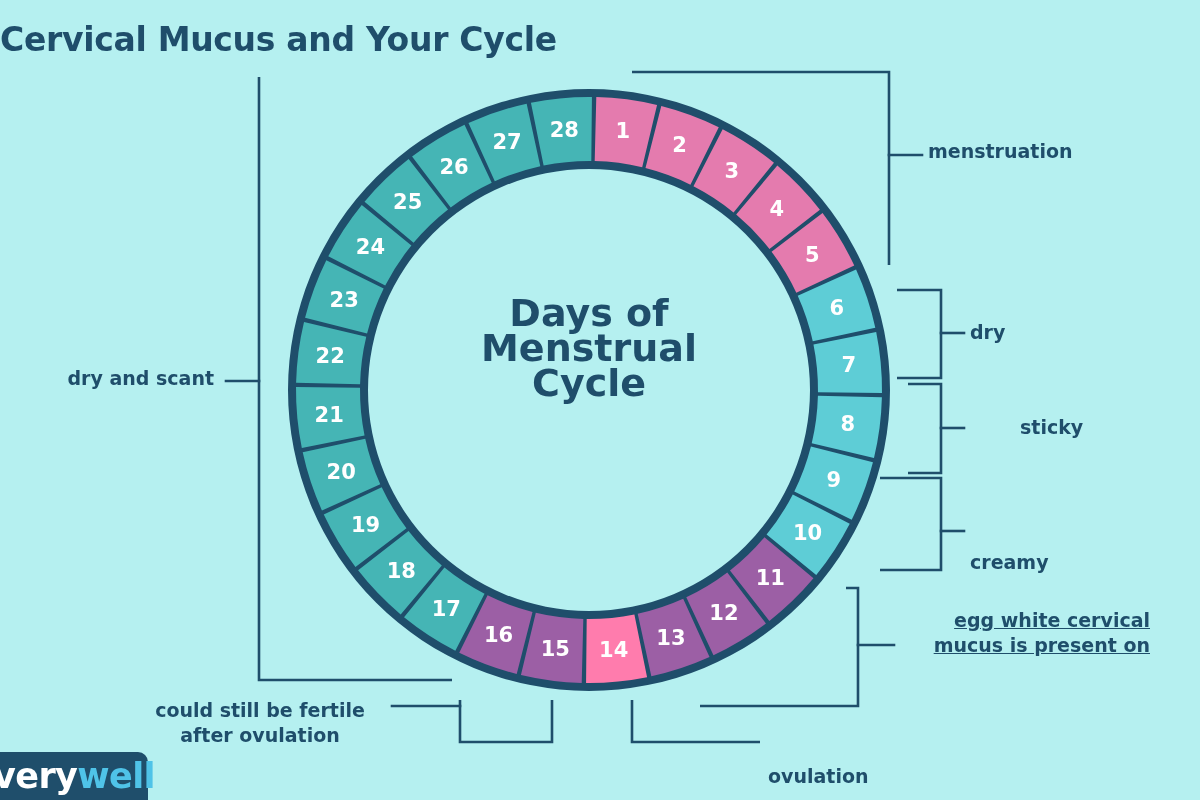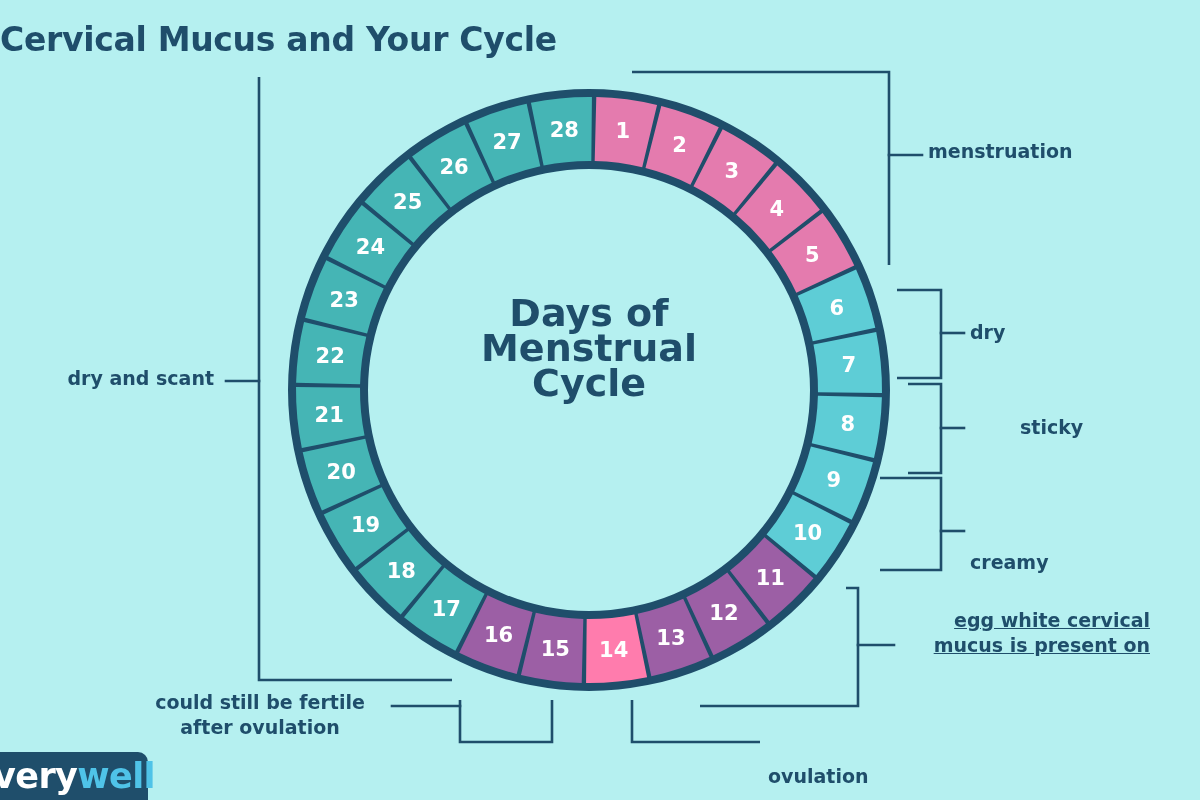--- a/index.html
+++ b/index.html
@@ -22,21 +22,21 @@
     position:absolute;left:419px;top:296px;width:340px;text-align:center;
     font-size:38px;line-height:35px;font-weight:bold;color:#1f4e6b;
   }
 
   .callout{
     position:absolute;font-size:19px;font-weight:bold;color:#1f4e6b;
     line-height:25px;
   }
   .callout.left{text-align:right;}
   .callout.right{text-align:right;}
-  .callout.center{text-align:center;}
+  .callout.center{text-align:center;margin-top:8px;}
 
   .seg-num{
     font-size:21px;font-weight:bold;fill:#ffffff;
     text-anchor:middle;dominant-baseline:central;
   }
 
   .logo{
     position:absolute;left:0px;top:752px;
     width:148px;height:48px;
     background:#1f4e6b;border-radius:0 10px 0 0;

